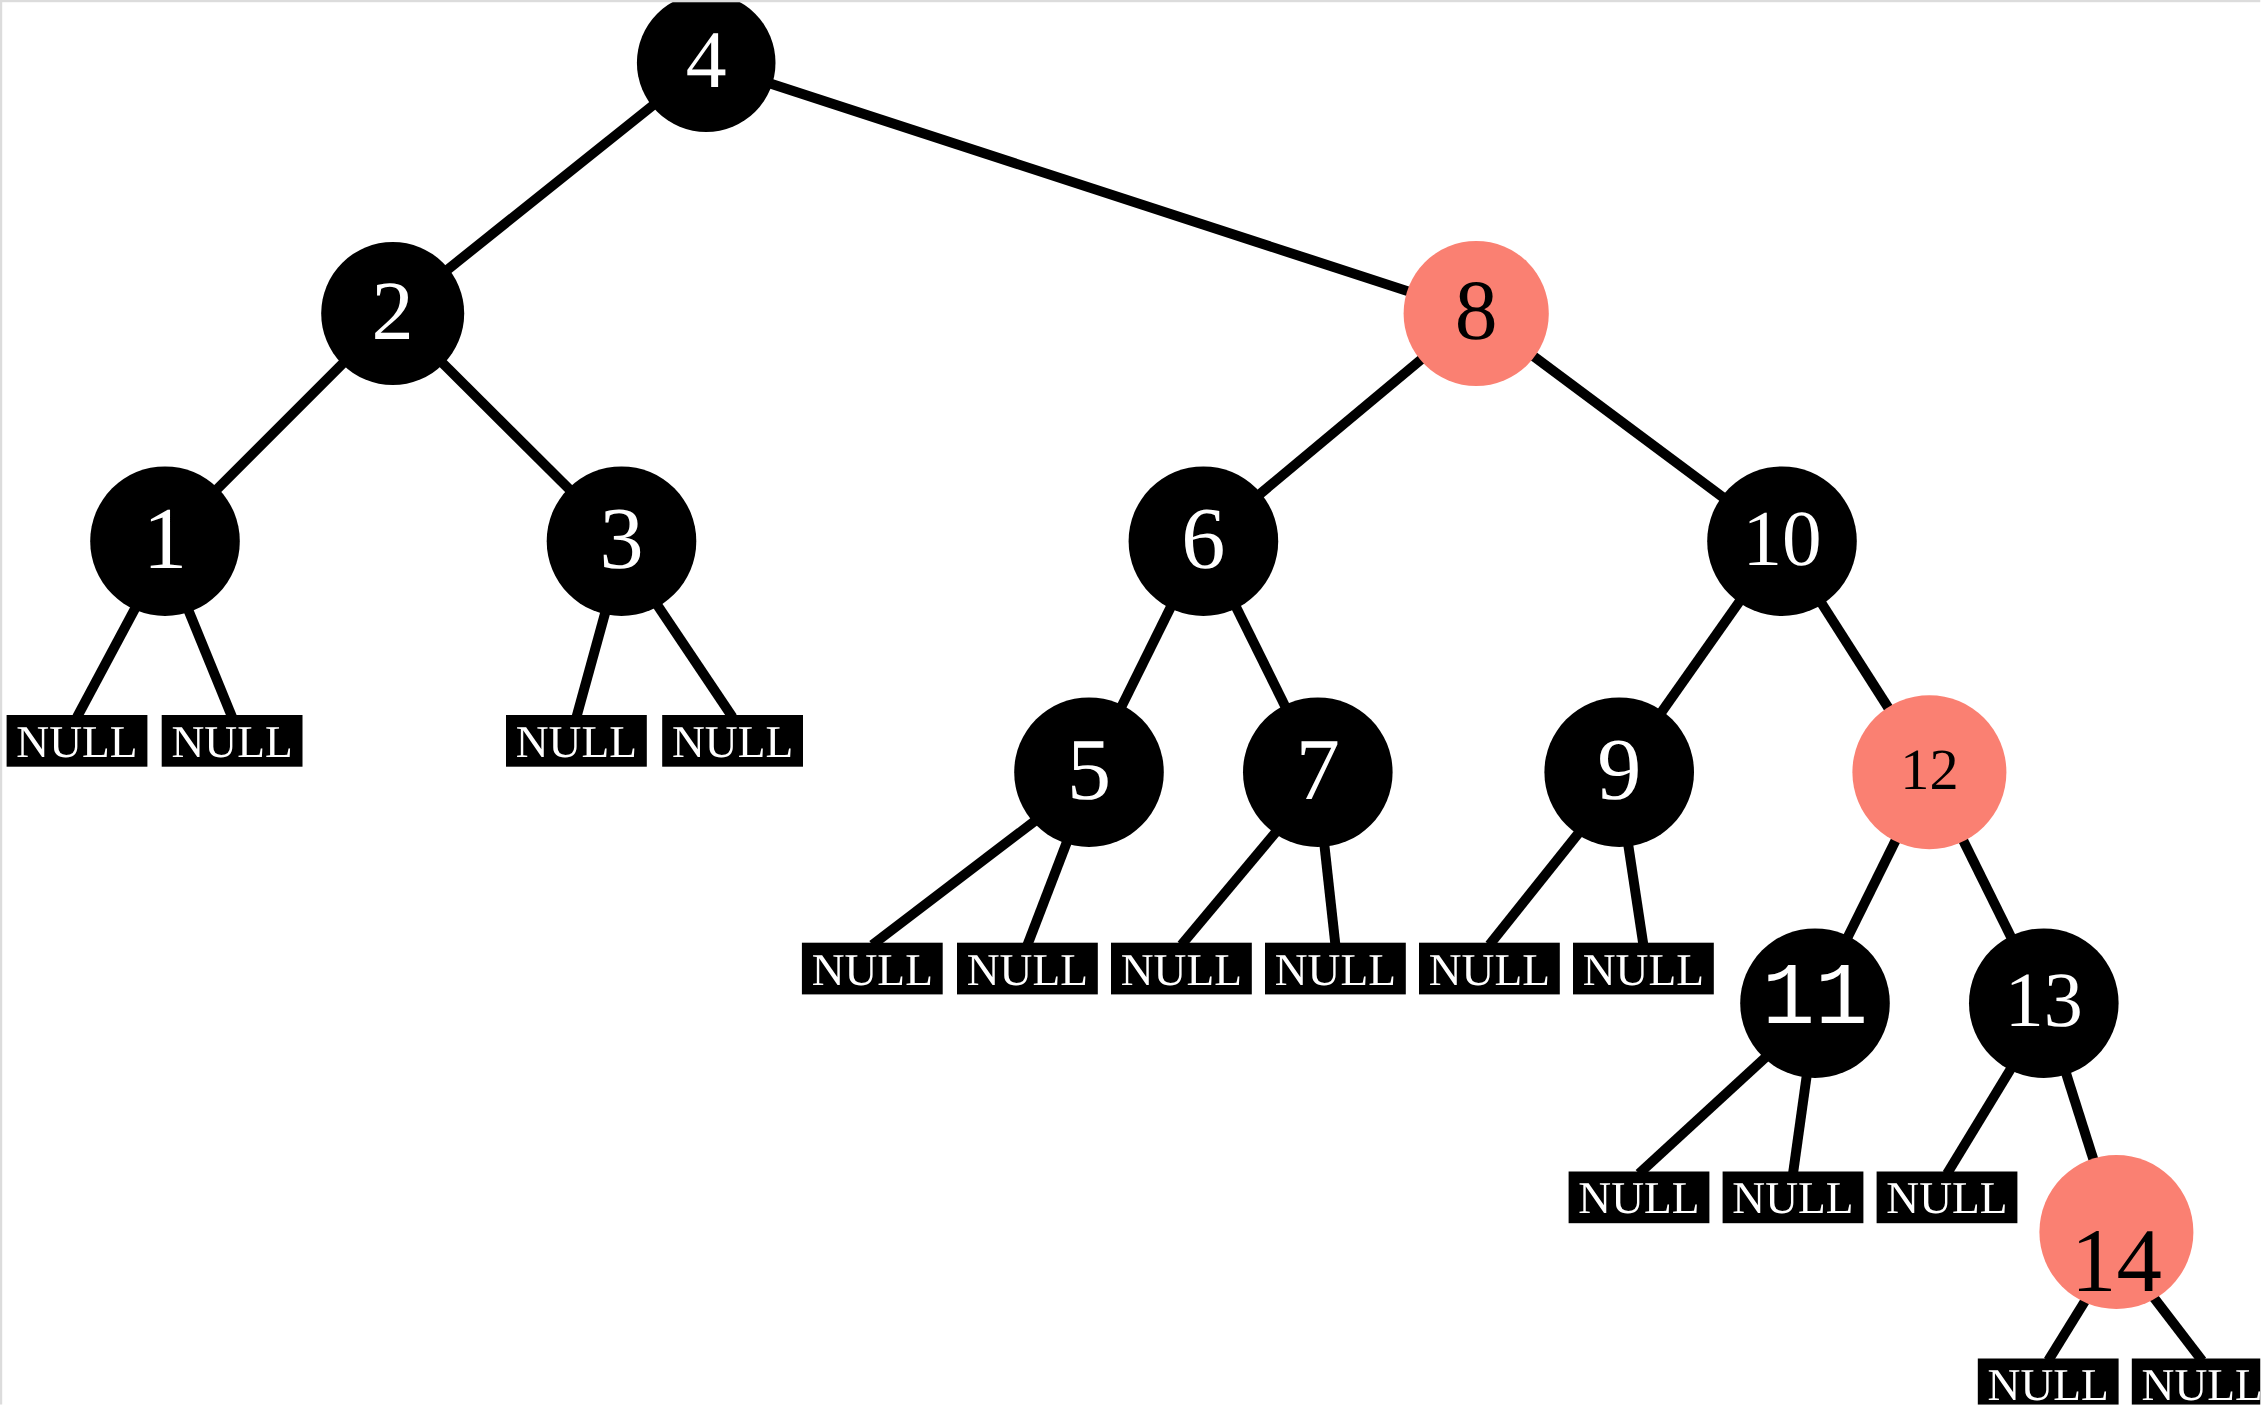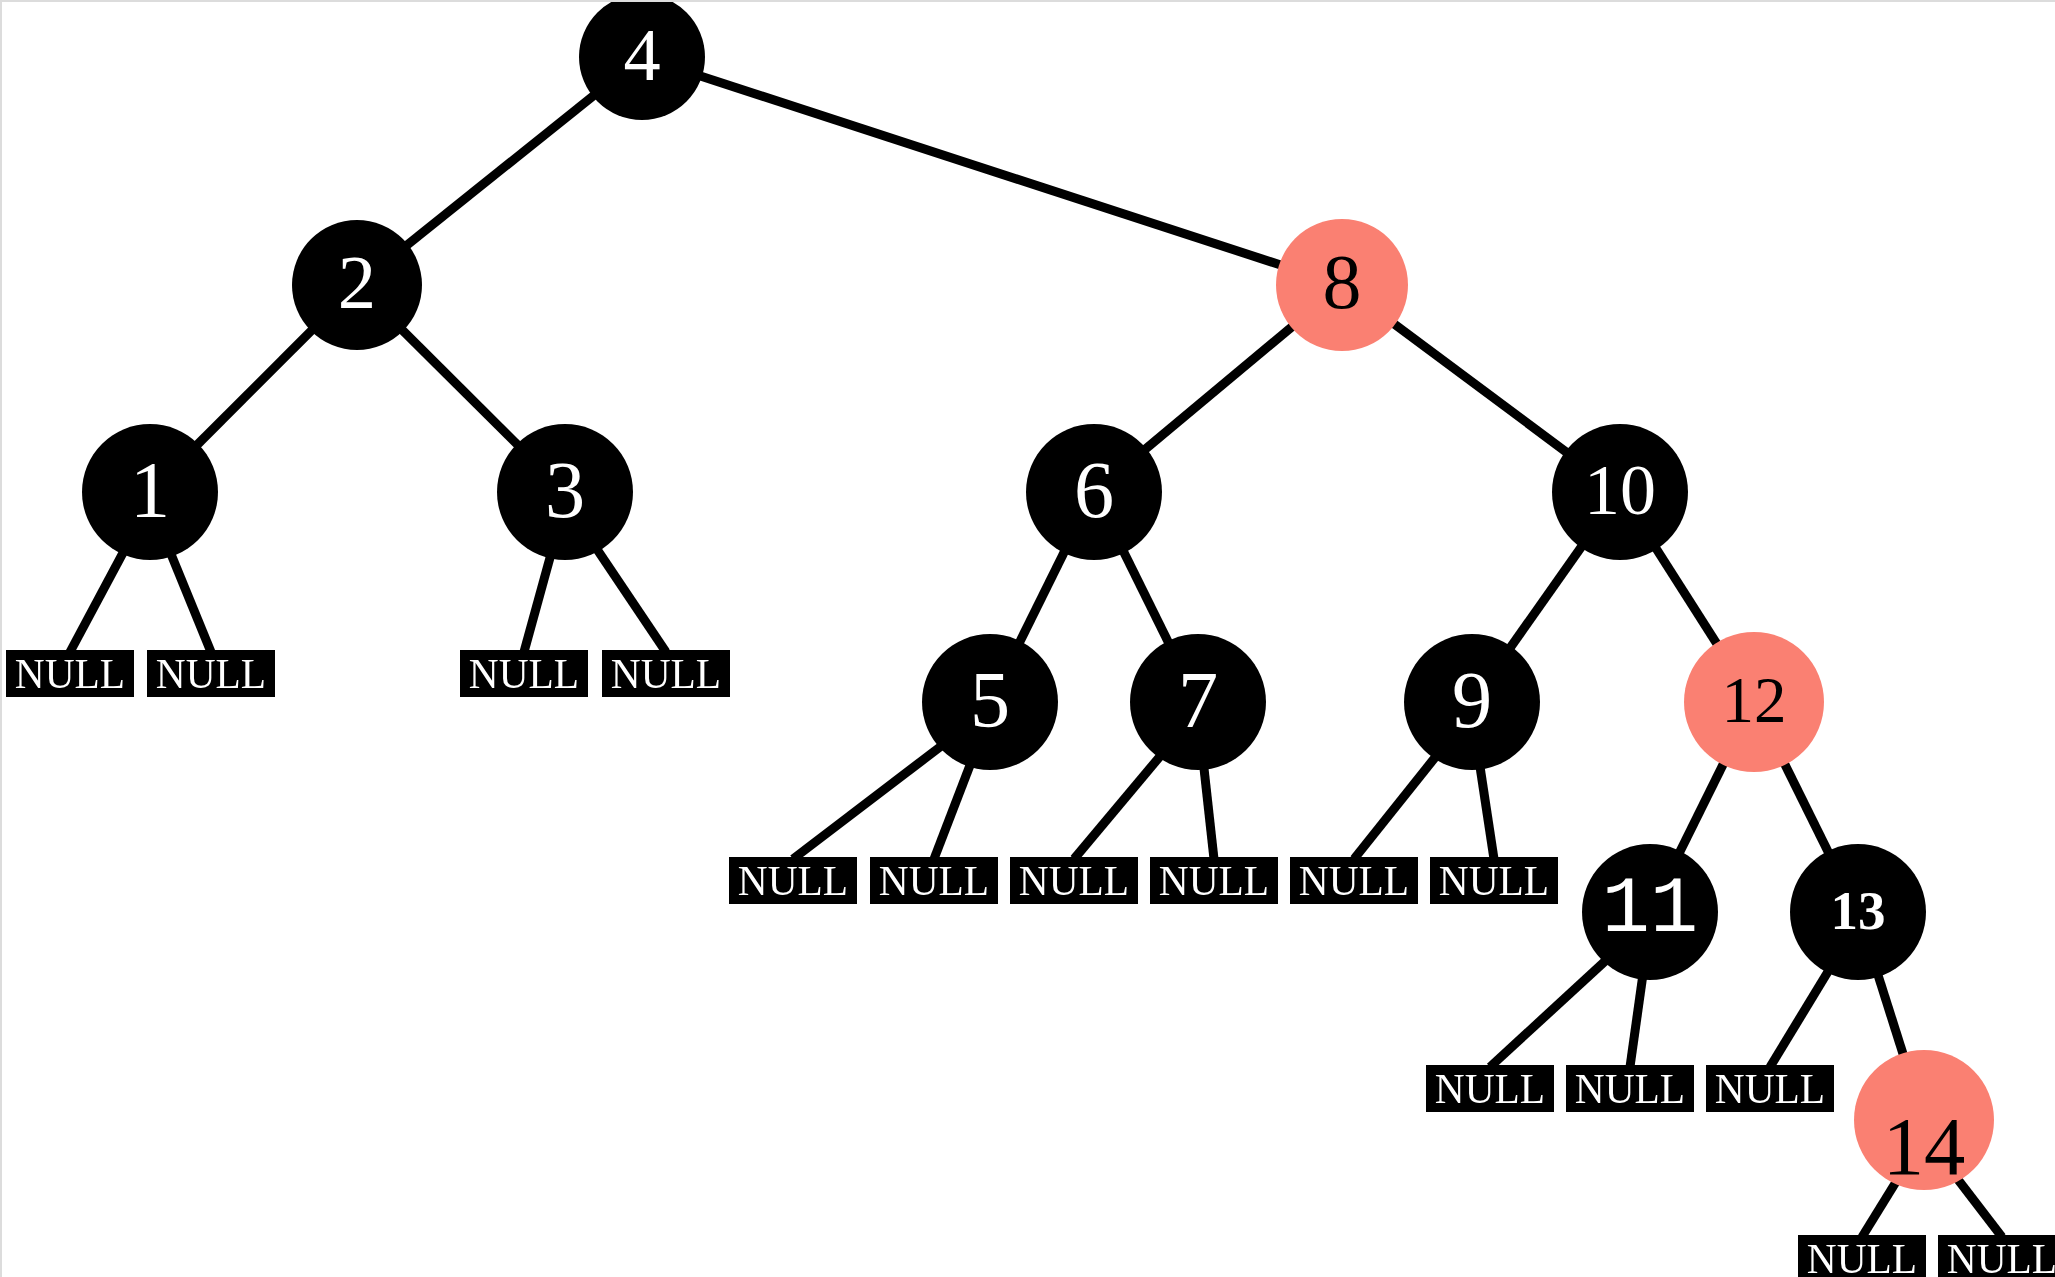--- a/index.html
+++ b/index.html
@@ -120,27 +120,27 @@
       </div>
       <div class="node black" style="left: 920px; top: 632px; width: 136px; height: 136px; font-size: 80.24px;">
         <span class="node-label">5</span>
       </div>
       <div class="node black" style="left: 1128px; top: 632px; width: 136px; height: 136px; font-size: 80.24px;">
         <span class="node-label">7</span>
       </div>
       <div class="node black" style="left: 1402px; top: 632px; width: 136px; height: 136px; font-size: 80.24px;">
         <span class="node-label">9</span>
       </div>
-      <div class="node red" style="left: 1682px; top: 630px; width: 140px; height: 140px; font-size: 65px;">
+      <div class="node red" style="left: 1682px; top: 630px; width: 140px; height: 140px; font-size: 53px;">
         <span class="node-label">12</span>
       </div>
       <div class="node black" style="left: 1580px; top: 842px; width: 136px; height: 136px; font-size: 80.24px; font-family: Liberation Mono, monospace;">
         <span class="node-label">11</span>
       </div>
-      <div class="node black" style="left: 1788px; top: 842px; width: 136px; height: 136px; font-size: 55px; font-weight: bold;">
+      <div class="node black" style="left: 1788px; top: 842px; width: 136px; height: 136px; font-size: 71px;">
         <span class="node-label">13</span>
       </div>
       <div class="node red" style="left: 1852px; top: 1048px; width: 140px; height: 140px; font-size: 82.6px; align-items: flex-end;">
         <span class="node-label">14</span>
       </div>
     </div>
   <div id="nulls-layer">
       <div class="nullbox" style="left: 4px; top: 648px; width: 128px; height: 47px; font-size: 41.36px;">NULL</div>
       <div class="nullbox" style="left: 145px; top: 648px; width: 128px; height: 47px; font-size: 41.36px;">NULL</div>
       <div class="nullbox" style="left: 458px; top: 648px; width: 128px; height: 47px; font-size: 41.36px;">NULL</div>

